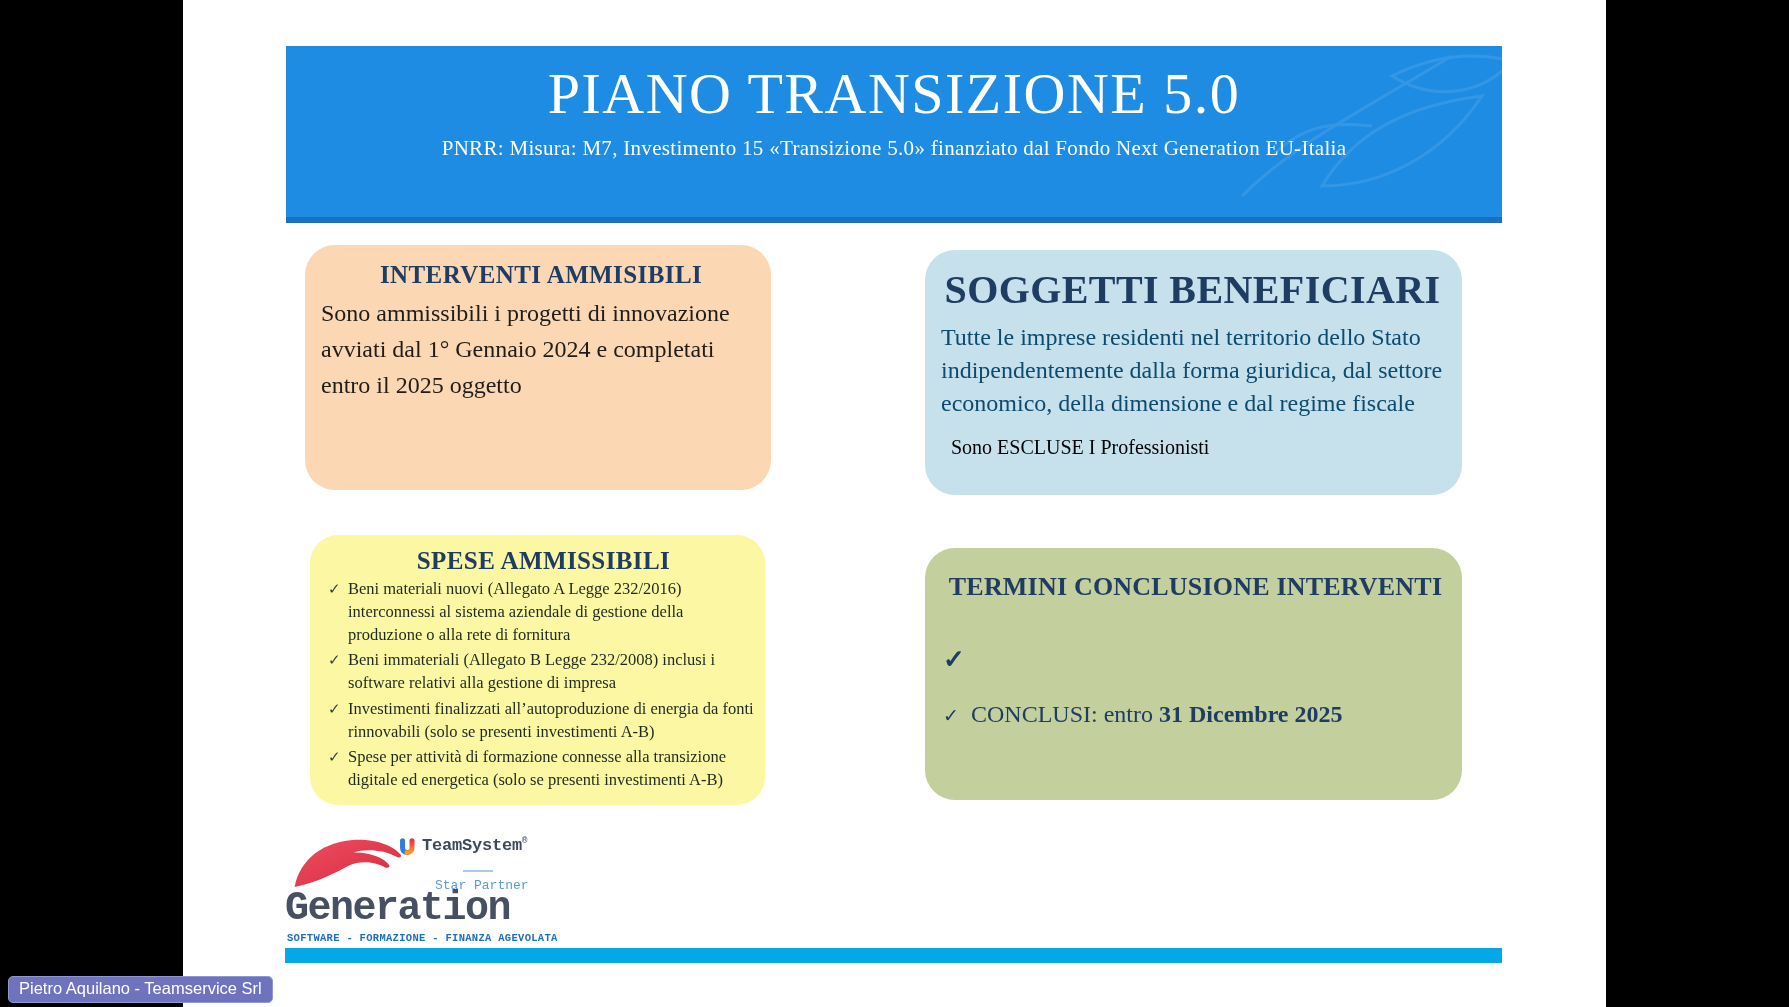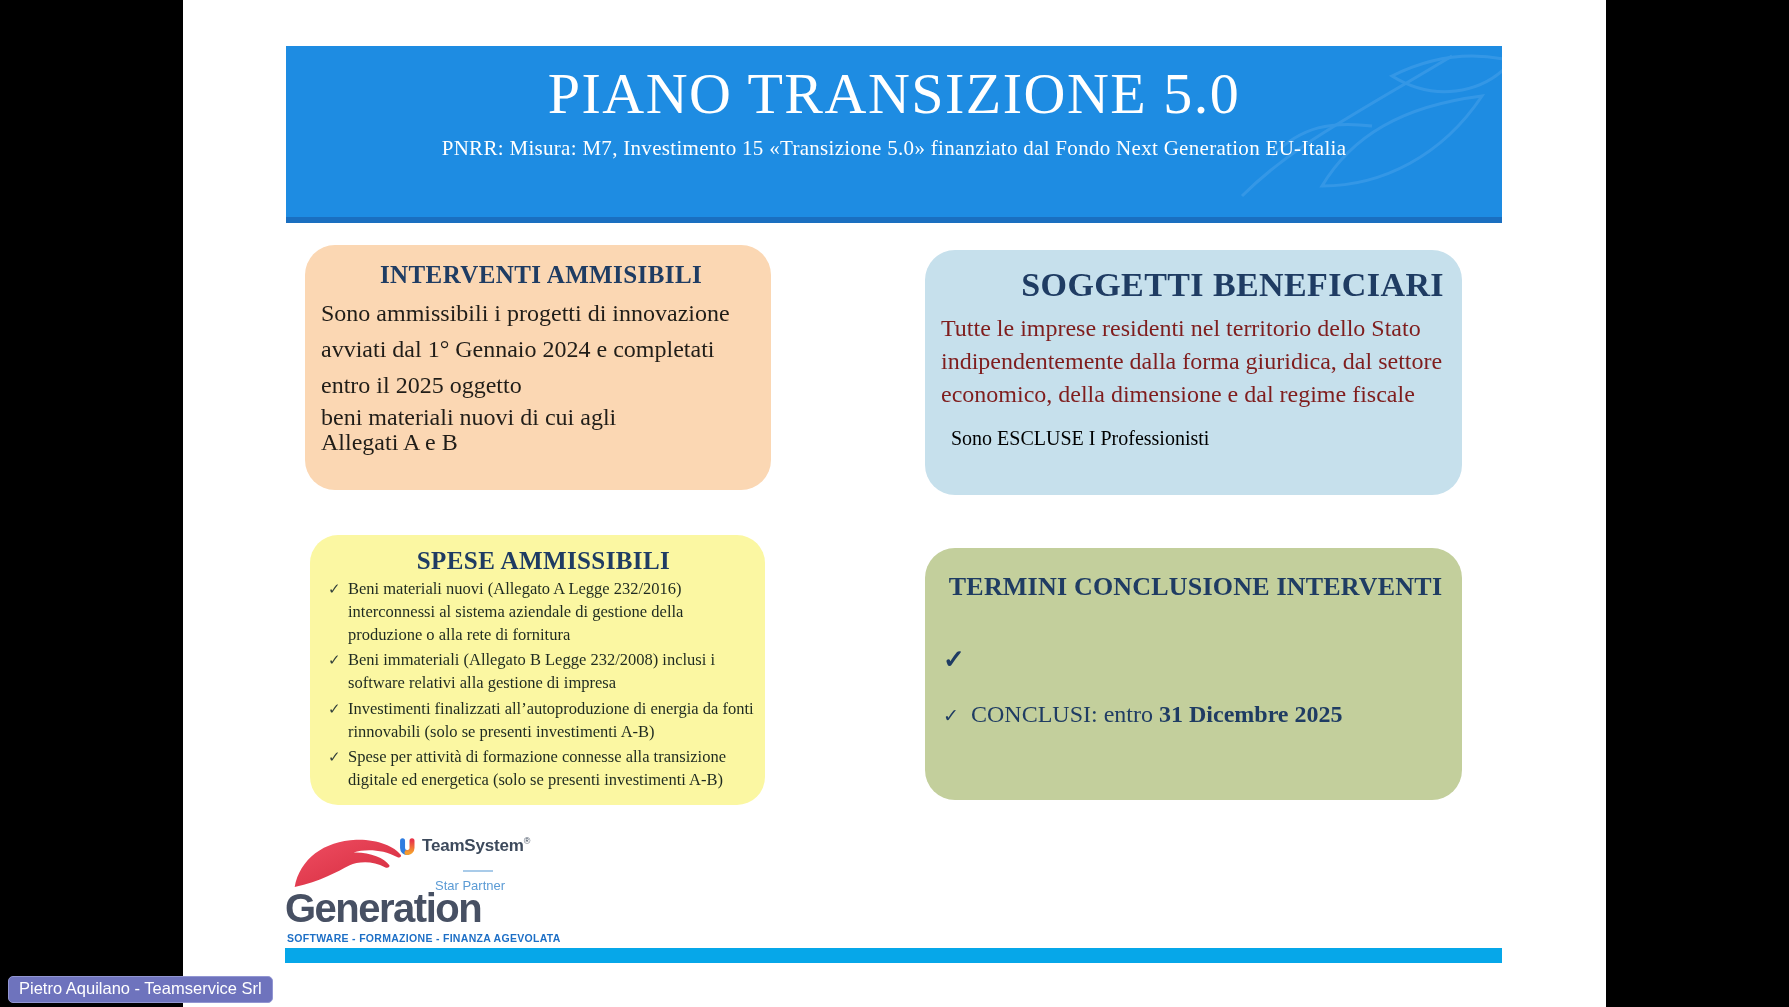--- a/index.html
+++ b/index.html
@@ -40,22 +40,22 @@
     background:var(--box-orange,#fbd7b3);padding:16px 10px 0 16px;
   }
   .box-interventi p{margin:0;color:#201d18;}
   .box-interventi .p1{margin-top:6px;font-size:24px;line-height:1.5;}
   .box-interventi .p2{margin-top:2px;font-size:24px;line-height:1.05;max-width:345px;}
 
   .box-soggetti{
     left:742px;top:250px;width:537px;height:245px;
     background:var(--box-blue,#c6e0ec);padding:16px 18px 0 16px;
   }
-  .box-soggetti h2{font-size:34px;text-align:right;}
-  .box-soggetti .body{margin:8px 0 0;font-size:24px;line-height:1.38;color:#7f1d1d;}
+  .box-soggetti h2{font-size:40px;}
+  .box-soggetti .body{margin:8px 0 0;font-size:24px;line-height:1.38;color:#0c4a6e;}
   .box-soggetti .note{margin:16px 0 14px 10px;font-size:20px;color:#000000;}
 
   .box-spese{
     left:127px;top:535px;width:455px;height:270px;
     background:var(--box-yellow,#fbf7a2);padding:12px 6px 0 18px;border-radius:28px;
   }
   .box-spese h2{font-size:25px;}
   .li{display:flex;margin-top:3px;}
   .li .check{flex:0 0 20px;font-size:15px;color:#33413b;padding-top:2px;}
   .li .t{font-size:16.5px;line-height:1.38;color:#1e2a20;}
@@ -65,21 +65,21 @@
     background:var(--box-green,#c3cf9c);padding:24px 14px 0 18px;
   }
   .box-termini h2{font-size:26px;letter-spacing:.2px;}
   .g-item{display:flex;align-items:baseline;color:var(--title-navy,#1f3c63);}
   .g-item.first{margin-top:42px;font-size:26px;}
   .g-item.second{margin-top:26px;font-size:24px;}
   .g-item .check{flex:0 0 30px;font-weight:bold;}
   .g-item.second .check{font-size:19px;font-weight:normal;flex:0 0 28px;}
 
   
-  .logo{position:absolute;left:102px;top:830px;width:250px;height:114px;font-family:Liberation Sans, sans-serif;}
+  .logo{position:absolute;left:102px;top:830px;width:250px;height:114px;font-family:Liberation Mono, monospace;}
   .eagle{position:absolute;left:0;top:2px;}
   .ts-row{position:absolute;left:112px;top:6px;display:flex;align-items:flex-start;}
   .ts-icon{margin-right:5px;}
   .ts-name{font-size:17px;font-weight:bold;color:#3d4a5c;letter-spacing:-.2px;}
   .ts-reg{font-size:9px;color:#3d4a5c;vertical-align:top;}
   .ts-divider{position:absolute;left:178px;top:40px;width:30px;height:2px;background:#a9cbe9;}
   .ts-partner{position:absolute;left:150px;top:48px;font-size:13px;color:var(--starpartner-blue,#5b9bd5);}
   .company{
     position:absolute;left:0;top:56px;font-size:40px;font-weight:bold;
     color:var(--logo-gray,#475063);letter-spacing:-1.5px;
@@ -121,21 +121,20 @@
         <path d="M70 120 C 100 90, 130 85, 170 90"></path>
       </g>
     </svg>
     <h1>PIANO TRANSIZIONE 5.0</h1>
     <div class="subtitle">PNRR: Misura: M7, Investimento 15 «Transizione 5.0» finanziato dal Fondo Next Generation EU-Italia</div>
   </div>
 
   <div class="box box-interventi">
     <h2>INTERVENTI AMMISIBILI</h2>
     <p class="p1">Sono ammissibili i progetti di innovazione avviati dal 1° Gennaio 2024 e completati entro il 2025 oggetto</p>
-    <p class="p2">beni materiali nuovi di cui agli Allegati A e B</p>
   </div>
 
   <div class="box box-soggetti">
     <h2>SOGGETTI BENEFICIARI</h2>
     <p class="body">Tutte le imprese residenti nel territorio dello Stato indipendentemente dalla forma giuridica, dal settore economico, della dimensione e dal regime fiscale</p>
     <p class="note">Sono ESCLUSE I Professionisti</p>
   </div>
 
   <div class="box box-spese">
     <h2>SPESE AMMISSIBILI</h2>

